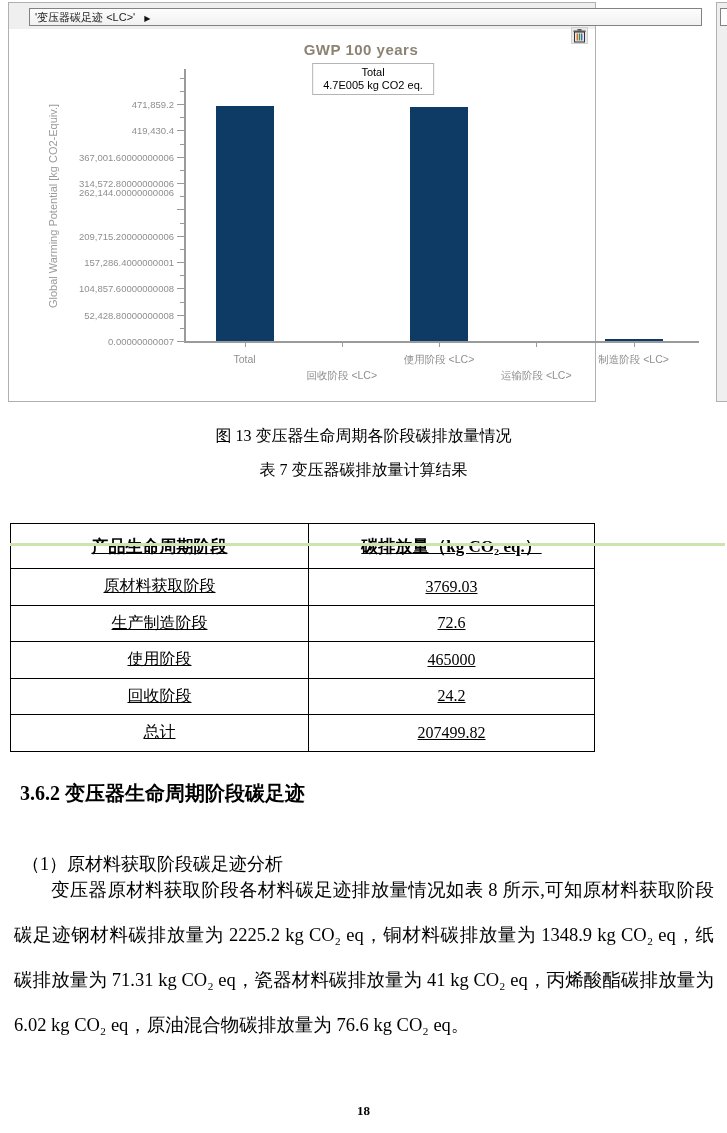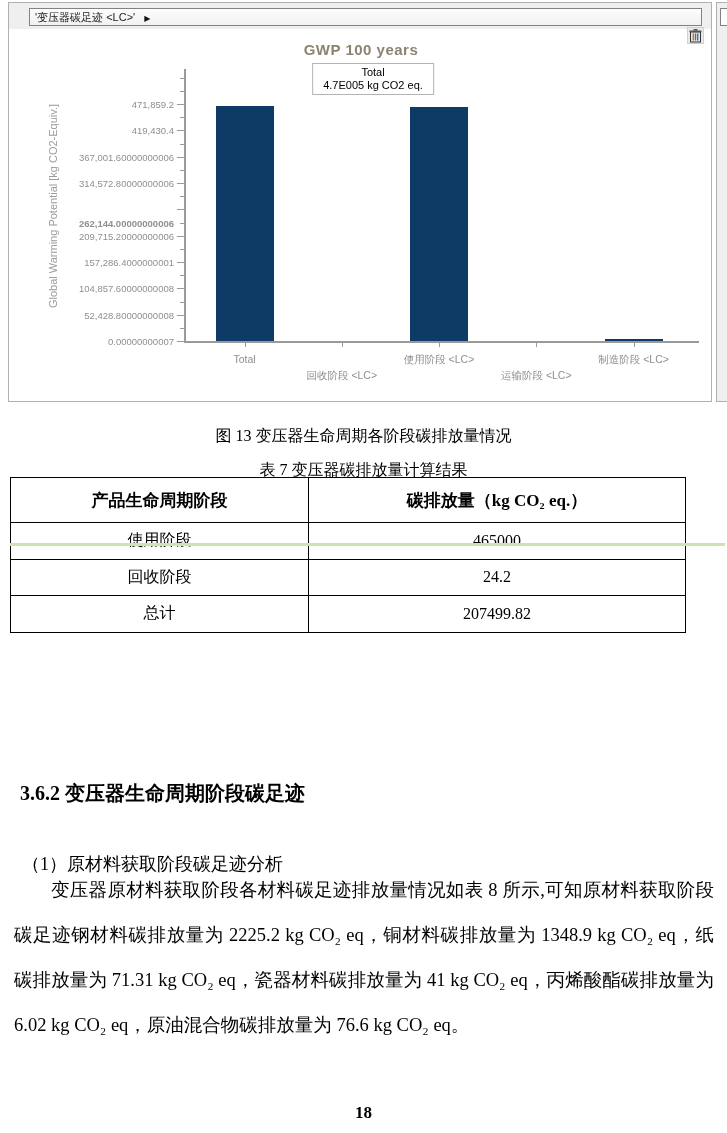--- a/index.html
+++ b/index.html
@@ -4,21 +4,21 @@
 <style>
   * { margin:0; padding:0; box-sizing:border-box; }
   html,body { background:#fff; }
   #page {
     position:relative; width:727px; height:1133px; background:#ffffff;
     font-family:"Liberation Serif","DejaVu Serif",serif; color:#000;
     overflow:hidden;
   }
   
   #chart-panel {
-    position:absolute; left:8px; top:2px; width:704px; height:400px;
+    position:absolute; left:8px; top:2px; width:588px; height:400px;
     background:#ffffff; border:1px solid #b0b0b0;
     font-family:"Liberation Sans","DejaVu Sans",sans-serif;
   }
   #panel-header { position:absolute; left:0; top:0; width:100%; height:26px; background:#efefef; }
   #chart-tab {
     position:absolute; left:20px; top:5px; width:673px; height:18px;
     background:linear-gradient(#fdfdfd,#f1f1f1); border:1px solid #828282;
     font-size:11px; color:#222; line-height:16px; padding-left:5px;
     white-space:nowrap; overflow:hidden;
   }
@@ -50,22 +50,22 @@
     position:absolute; font-size:10.5px; color:#8f8f8f; text-align:center;
     width:110px; transform:translateX(-50%); white-space:nowrap;
   }
   .bar { position:absolute; }
   
   .caption { position:absolute; width:727px; text-align:center; font-size:16px; color:#000; }
   #fig-caption { top:426px; }
   #tab-caption { top:460px; }
   
   #result-table {
-    position:absolute; left:10px; top:477px; width:676px;
-    border-collapse:collapse; table-layout:fixed;
+    position:absolute; left:10px; top:523px; width:585px;
+    border-collapse:collapse; table-layout:fixed;text-decoration:underline;
   }
   #result-table th, #result-table td {
     border:1.5px solid #000; text-align:center; vertical-align:middle;
   }
   #result-table th { height:45px; font-size:17px; font-weight:bold; }
   #result-table td { height:36.5px; font-size:16px; }
   #result-table col.c1 { width:298px; }
   #green-rule {
     position:absolute; left:10px; top:543px; width:715px; height:2.5px;
     background:#cfe3ad;
@@ -76,21 +76,21 @@
   }
   #sec-subheading {
     position:absolute; left:22px; top:852px; font-size:18px;
   }
   #sec-paragraph {
     position:absolute; left:14px; top:868px; width:700px;
     font-size:18.5px; line-height:45px; text-align:justify; text-indent:2em;
   }
   #page-number {
     position:absolute; left:0; top:1103px; width:727px; text-align:center;
-    font-size:17px; font-weight:bold;
+    font-size:13px; font-weight:bold;
   }
   
   #side-sliver {
     position:absolute; left:716px; top:2px; width:11px; height:400px;
     background:#efefef; border:1px solid #b0b0b0; border-right:none;
   }
   #side-sliver .mini-tab {
     position:absolute; left:3px; top:5px; width:8px; height:18px;
     background:#fdfdfd; border:1px solid #828282; border-right:none;
   }
@@ -126,21 +126,21 @@
         <div style="position: absolute; left: 175px; top: 338px; width: 515px; height: 1.5px; background: rgb(154, 154, 154);"></div>
         <div style="position: absolute; left: 168px; top: 101px; width: 7px; height: 1px; background: rgb(154, 154, 154);"></div>
         <div class="ytick-label" style="position: absolute; left: 45px; top: 101px;">471,859.2</div>
         <div style="position: absolute; left: 168px; top: 127.333px; width: 7px; height: 1px; background: rgb(154, 154, 154);"></div>
         <div class="ytick-label" style="position: absolute; left: 45px; top: 127.333px;">419,430.4</div>
         <div style="position: absolute; left: 168px; top: 153.667px; width: 7px; height: 1px; background: rgb(154, 154, 154);"></div>
         <div class="ytick-label" style="position: absolute; left: 45px; top: 153.667px;">367,001.60000000006</div>
         <div style="position: absolute; left: 168px; top: 180px; width: 7px; height: 1px; background: rgb(154, 154, 154);"></div>
         <div class="ytick-label" style="position: absolute; left: 45px; top: 180px;">314,572.80000000006</div>
         <div style="position: absolute; left: 168px; top: 206.333px; width: 7px; height: 1px; background: rgb(154, 154, 154);"></div>
-        <div class="ytick-label" style="position: absolute; left: 45px; top: 220px; font-weight: bold;">262,144.00000000006</div>
+        <div class="ytick-label" style="position: absolute; left: 45px; top: 189px;">262,144.00000000006</div>
         <div style="position: absolute; left: 168px; top: 232.667px; width: 7px; height: 1px; background: rgb(154, 154, 154);"></div>
         <div class="ytick-label" style="position: absolute; left: 45px; top: 232.667px;">209,715.20000000006</div>
         <div style="position: absolute; left: 168px; top: 259px; width: 7px; height: 1px; background: rgb(154, 154, 154);"></div>
         <div class="ytick-label" style="position: absolute; left: 45px; top: 259px;">157,286.4000000001</div>
         <div style="position: absolute; left: 168px; top: 285.333px; width: 7px; height: 1px; background: rgb(154, 154, 154);"></div>
         <div class="ytick-label" style="position: absolute; left: 45px; top: 285.333px;">104,857.60000000008</div>
         <div style="position: absolute; left: 168px; top: 311.667px; width: 7px; height: 1px; background: rgb(154, 154, 154);"></div>
         <div class="ytick-label" style="position: absolute; left: 45px; top: 311.667px;">52,428.80000000008</div>
         <div style="position: absolute; left: 168px; top: 338px; width: 7px; height: 1px; background: rgb(154, 154, 154);"></div>
         <div class="ytick-label" style="position: absolute; left: 45px; top: 338px;">0.00000000007</div>
@@ -184,20 +184,28 @@
         <col class="c2">
       </colgroup>
     <thead>
         <tr>
           <th>产品生命周期阶段</th>
           <th>碳排放量（kg CO₂ eq.）</th>
         </tr>
       </thead>
     <tbody>
         <tr>
+          <td>原材料获取阶段</td>
+          <td>3769.03</td>
+        </tr>
+        <tr>
+          <td>生产制造阶段</td>
+          <td>72.6</td>
+        </tr>
+        <tr>
           <td>使用阶段</td>
           <td>465000</td>
         </tr>
         <tr>
           <td>回收阶段</td>
           <td>24.2</td>
         </tr>
         <tr>
           <td>总计</td>
           <td>207499.82</td>

